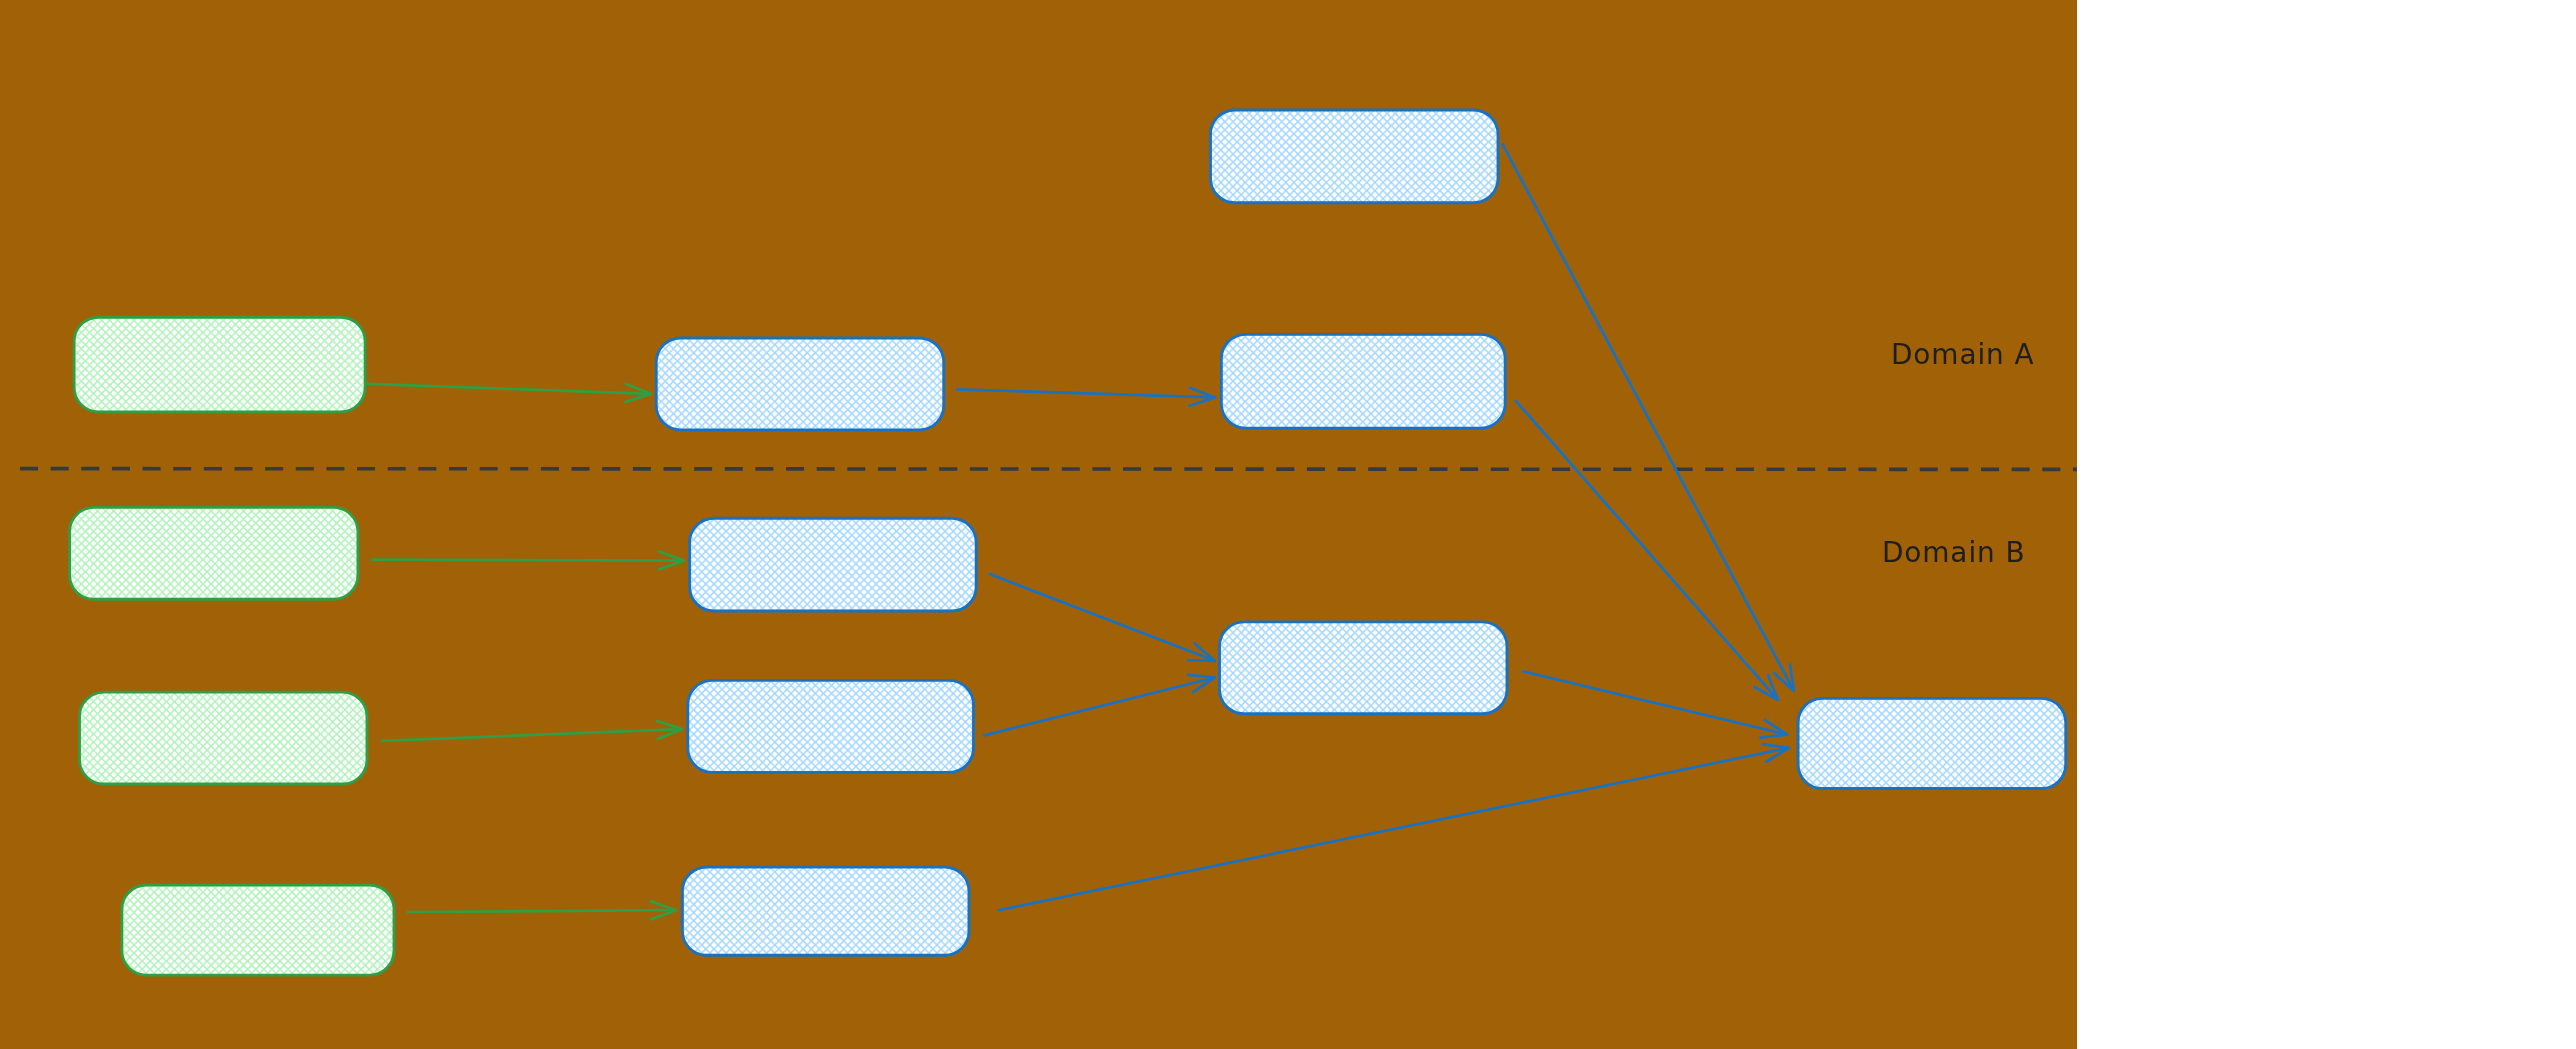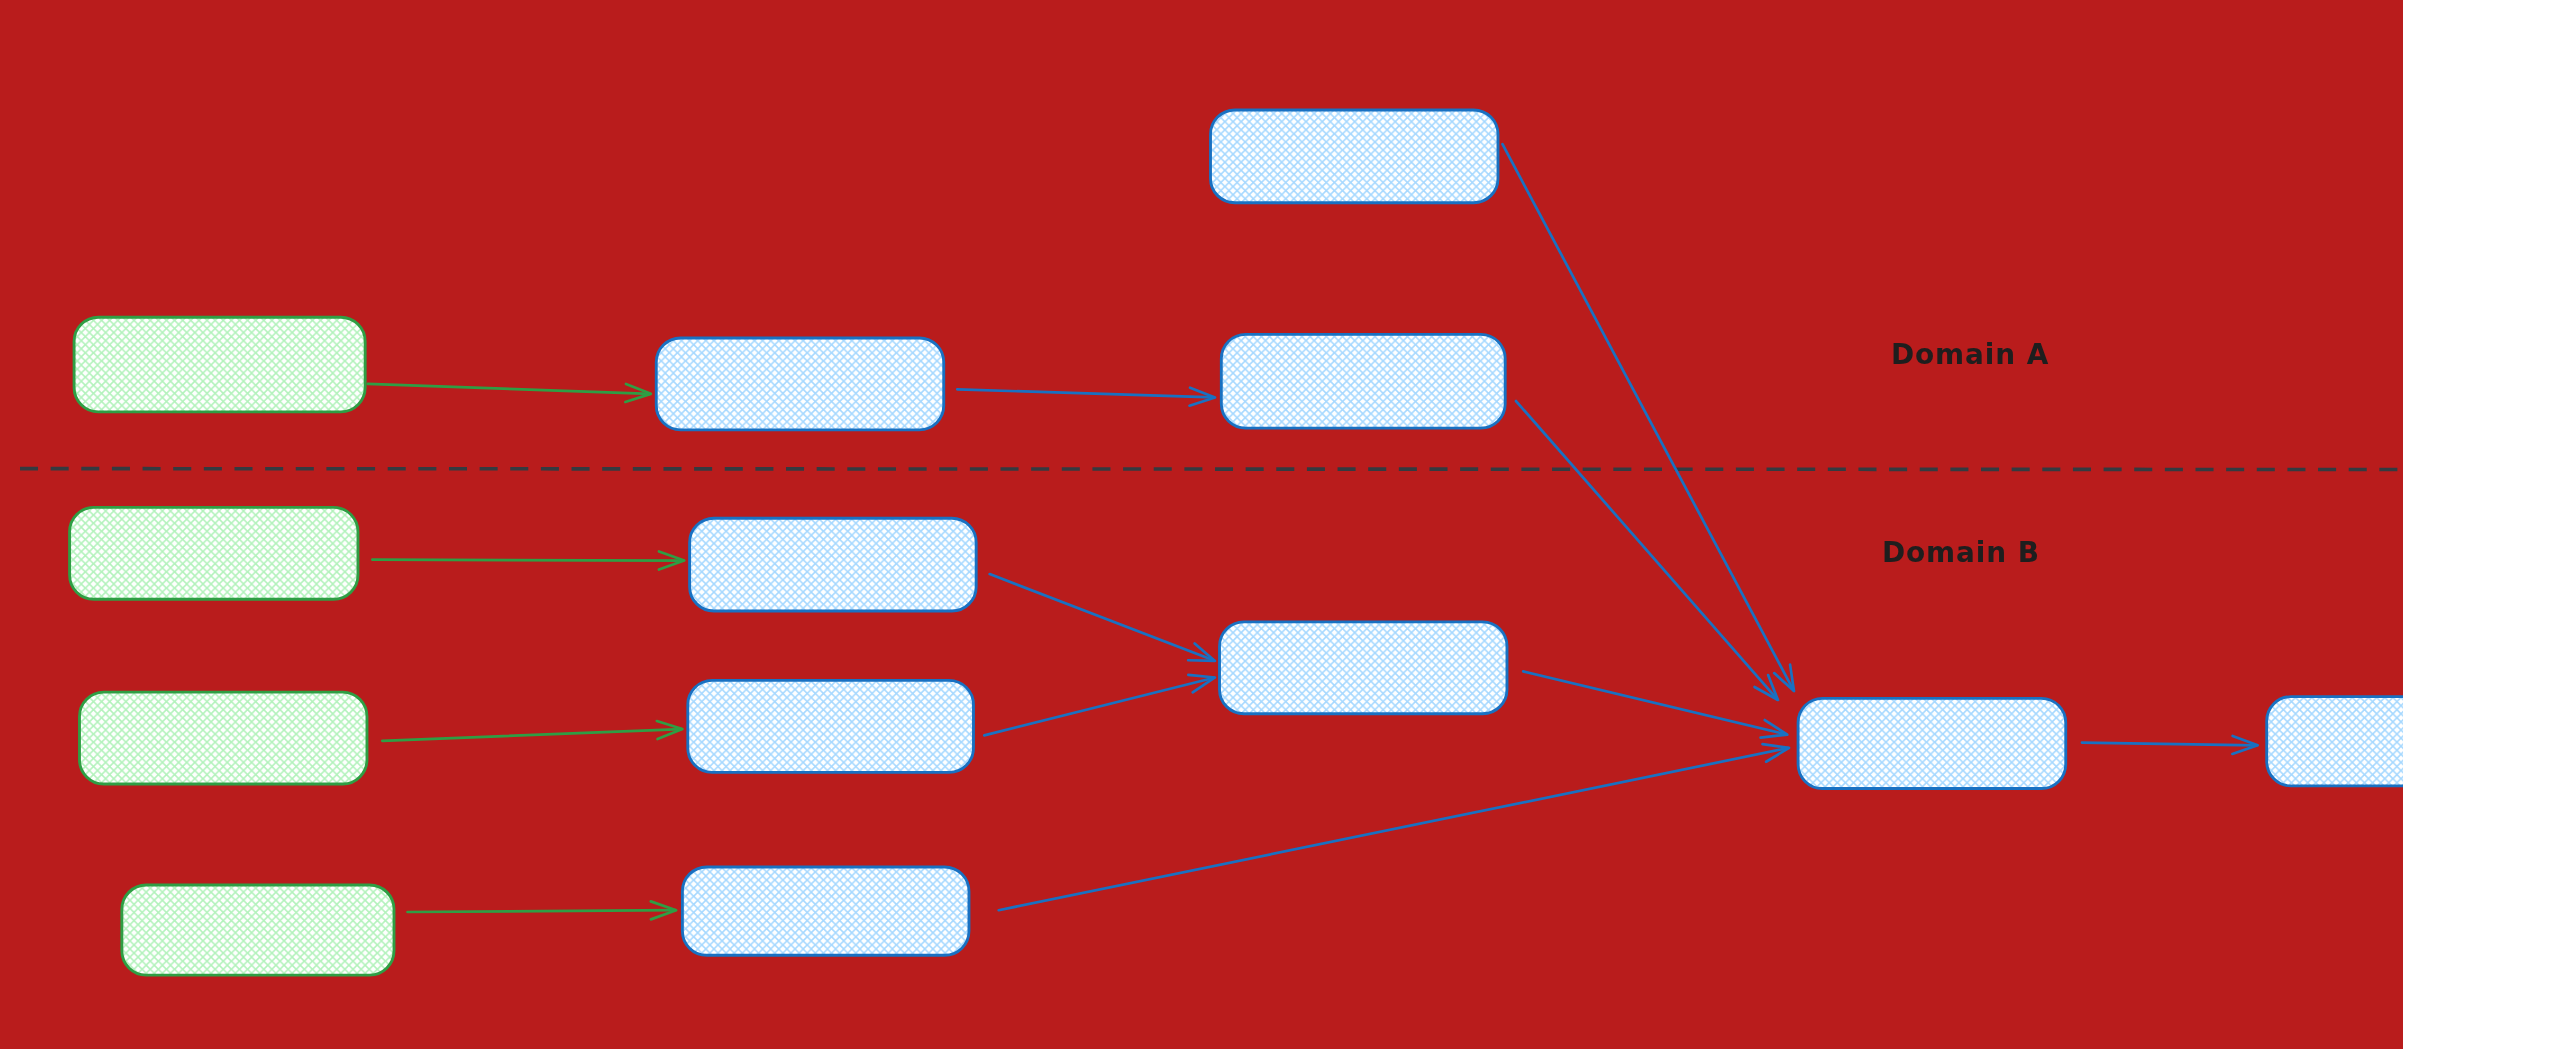--- a/index.html
+++ b/index.html
@@ -3,25 +3,24 @@
 <meta charset="utf-8">
 <style>
   html, body {
     margin: 0;
     padding: 0;
     background: #ffffff;
     font-family: "DejaVu Sans", "Liberation Sans", sans-serif;
   }
   #canvas-wrap {
     position: relative;
-    width: 2403px;
+    width: 2077px;
     height: 1049px;
-    background: #b91c1c;
+    background: #a16207;
     overflow: hidden;
-    font-weight: bold;
   }
   svg { display: block; }
   text.domain-label {
     font-family: "DejaVu Sans", "Liberation Sans", sans-serif;
     font-size: 31px;
     letter-spacing: 1px;
   }
 </style>
 </head>
 <body>

